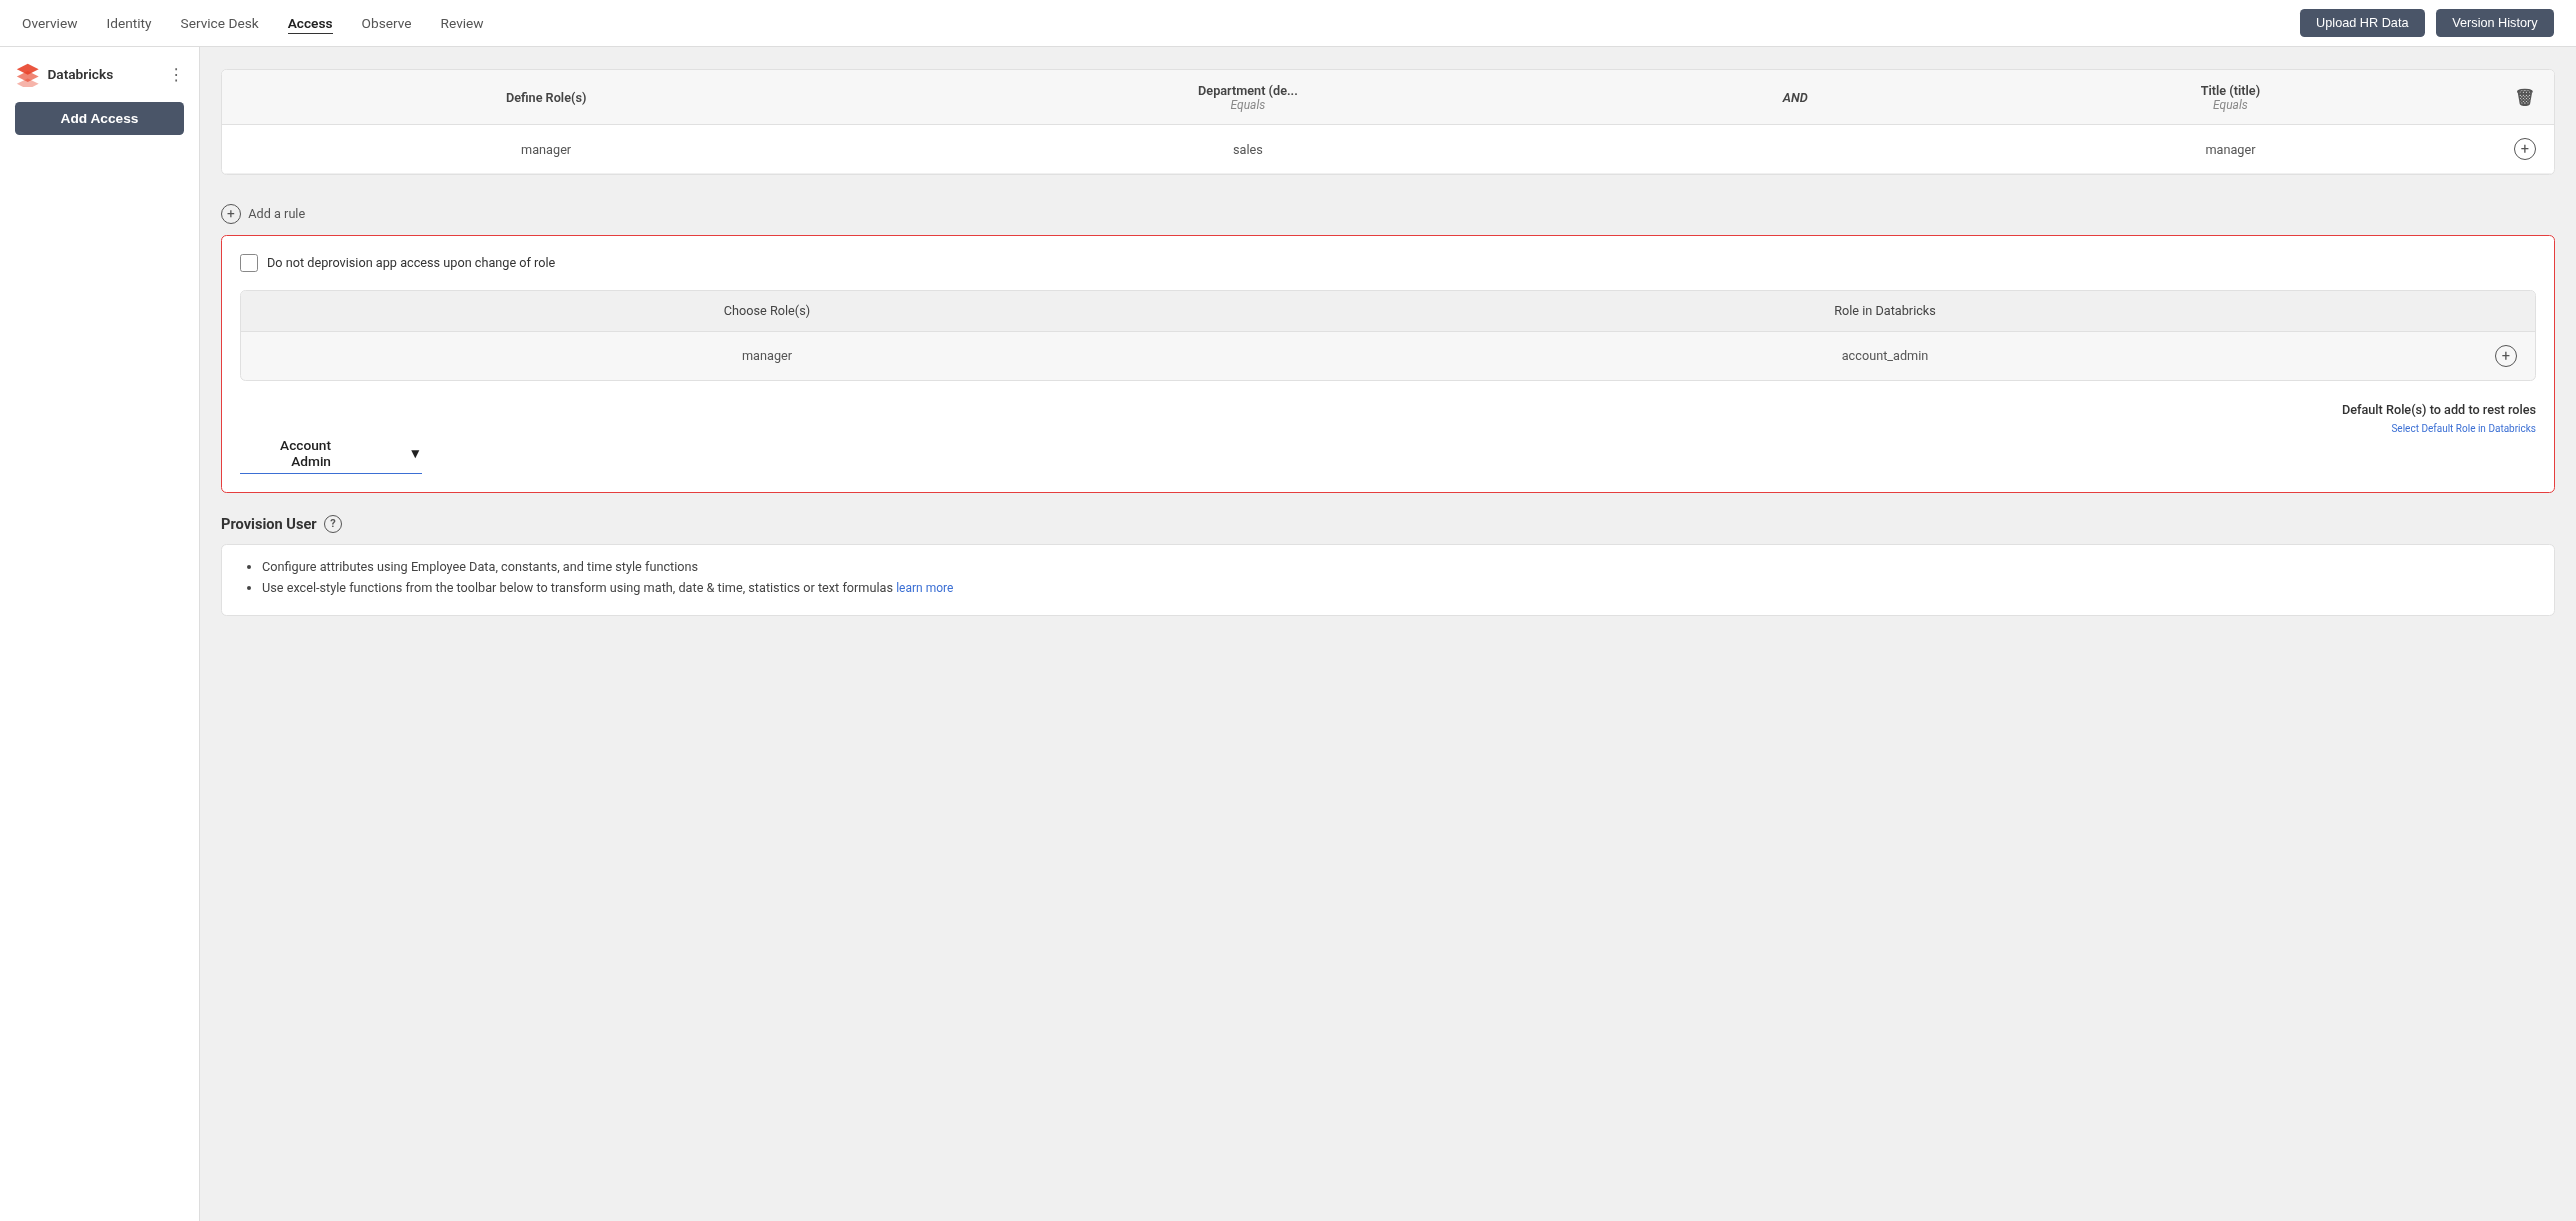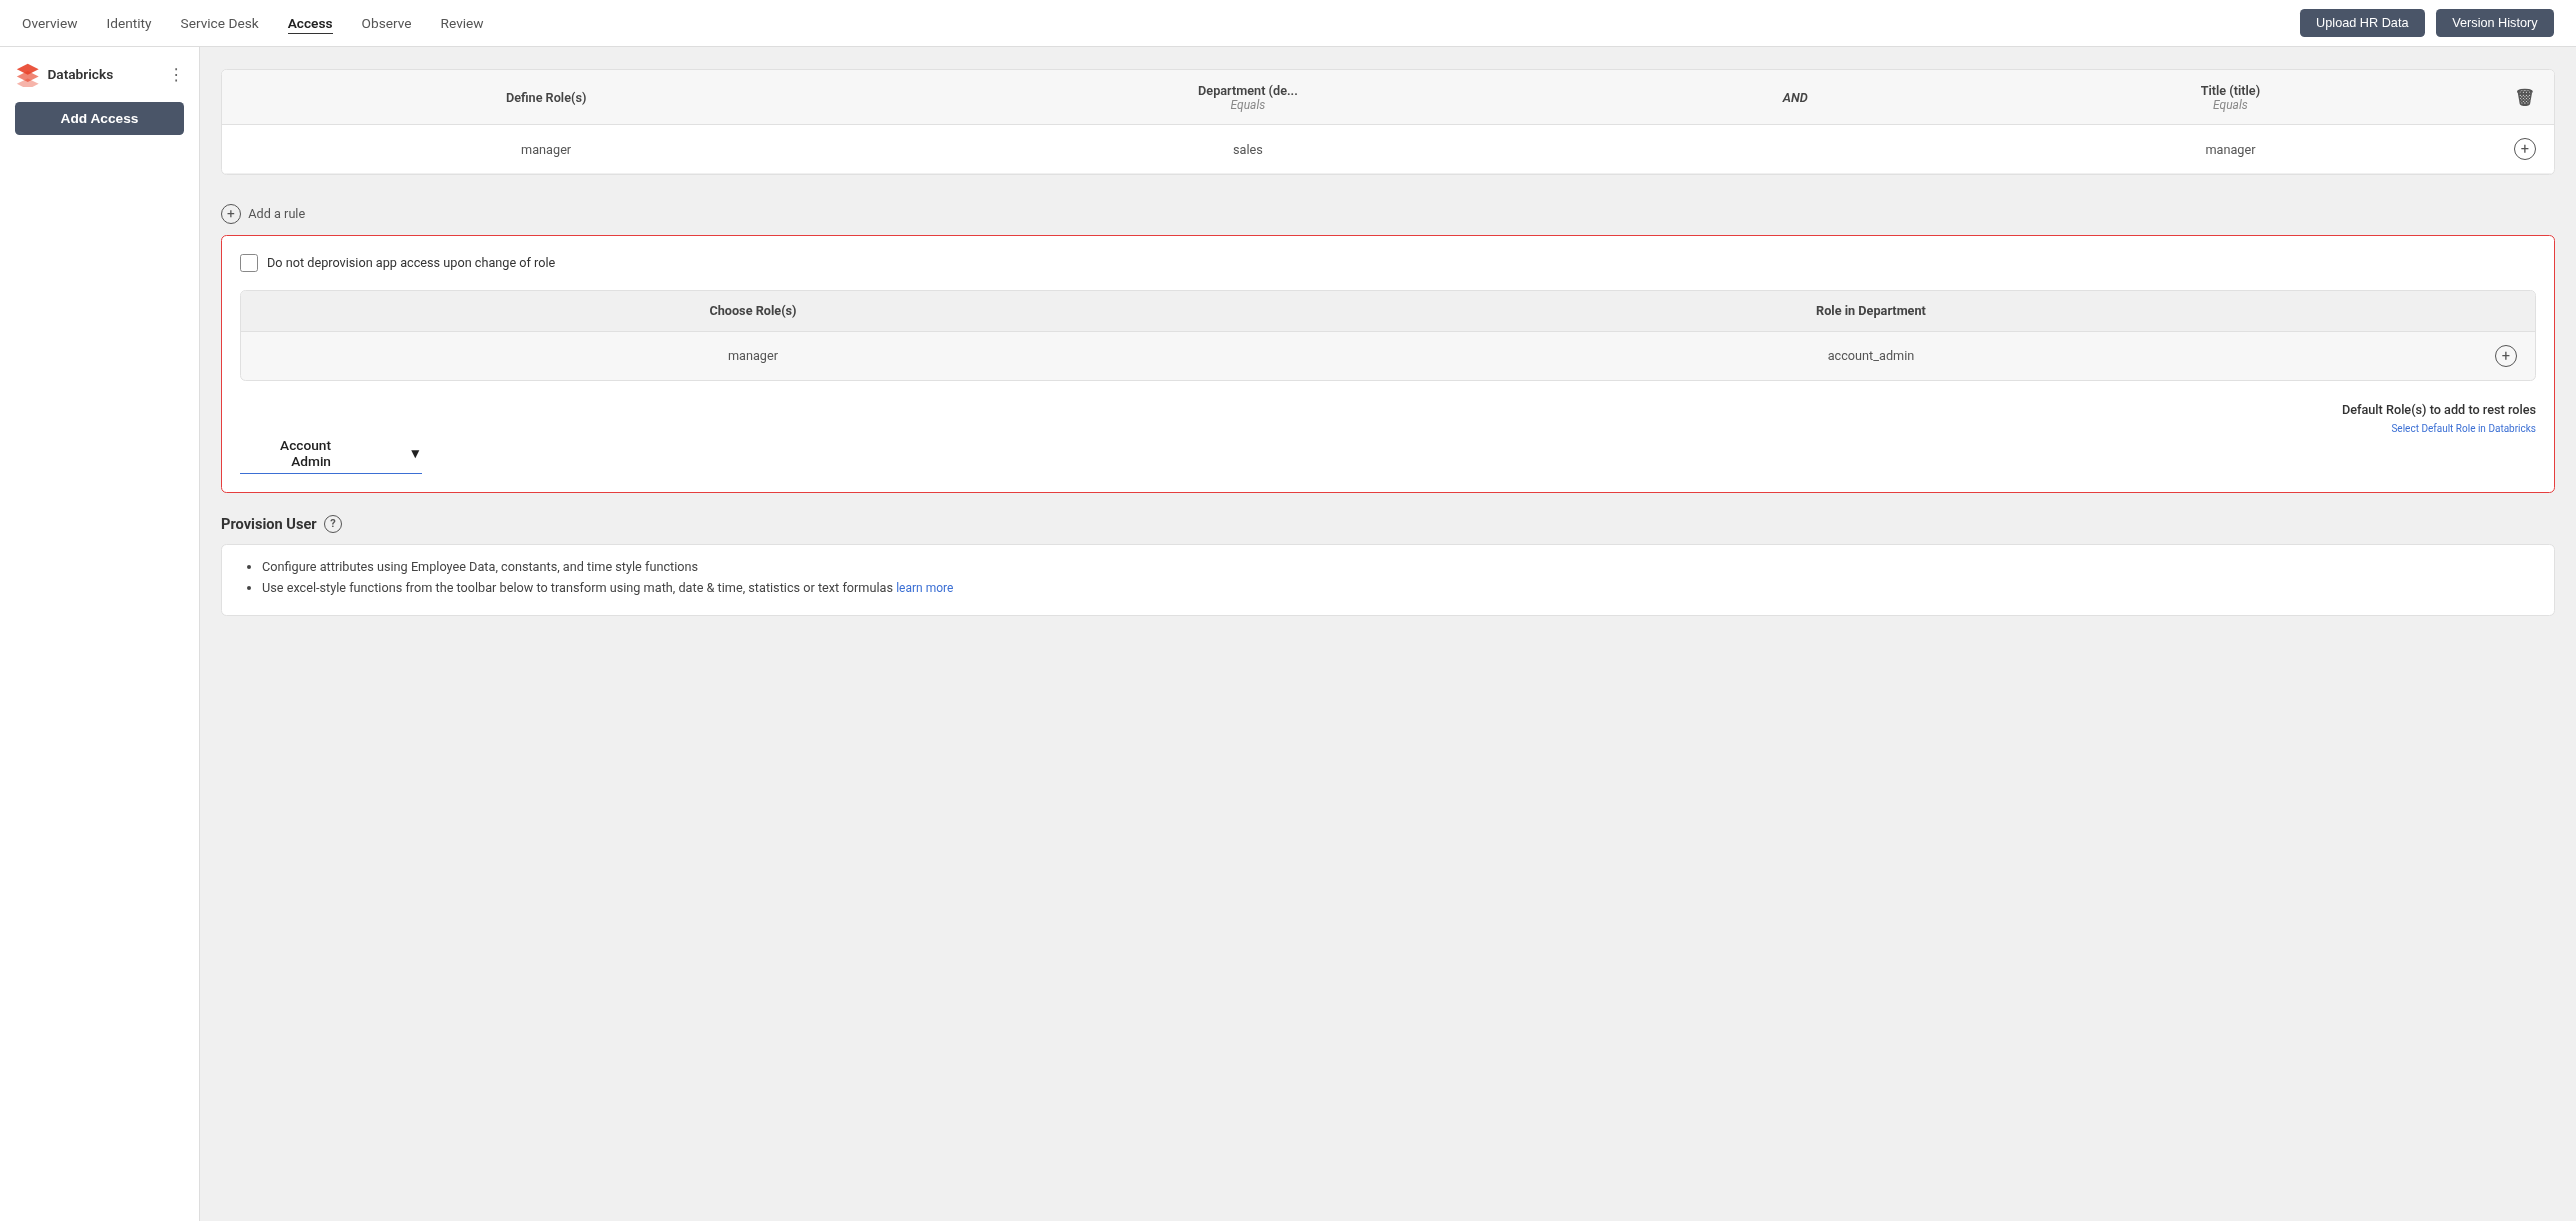--- a/index.html
+++ b/index.html
@@ -228,21 +228,21 @@
       border: 0.9px solid #e0e0e0;
     }
     .inner-table {
       width: 100%;
       border-collapse: collapse;
     }
     .inner-table th {
       background: #f0f0f0;
       padding: 12.7px 18px;
       text-align: center;
-      font-weight: 700;
+      font-weight: 400;
       font-size: 12.7px;
       color: #444;
       border-bottom: 0.9px solid #e0e0e0;
     }
     .inner-table td {
       padding: 12.7px 18px;
       text-align: center;
       color: #555;
     }
     .inner-table .plus-col {
@@ -415,21 +415,21 @@
       <div class="checkbox-row">
         <div class="checkbox-box"></div>
         <span>Do not deprovision app access upon change of role</span>
       </div>
 
       <div class="inner-table-wrap">
         <table class="inner-table">
           <thead>
             <tr>
               <th>Choose Role(s)</th>
-              <th>Role in Department</th>
+              <th>Role in Databricks</th>
               <th class="plus-col"></th>
             </tr>
           </thead>
           <tbody>
             <tr>
               <td>manager</td>
               <td>account_admin</td>
               <td class="plus-col">
                 <span class="add-circle">+</span>
               </td>

